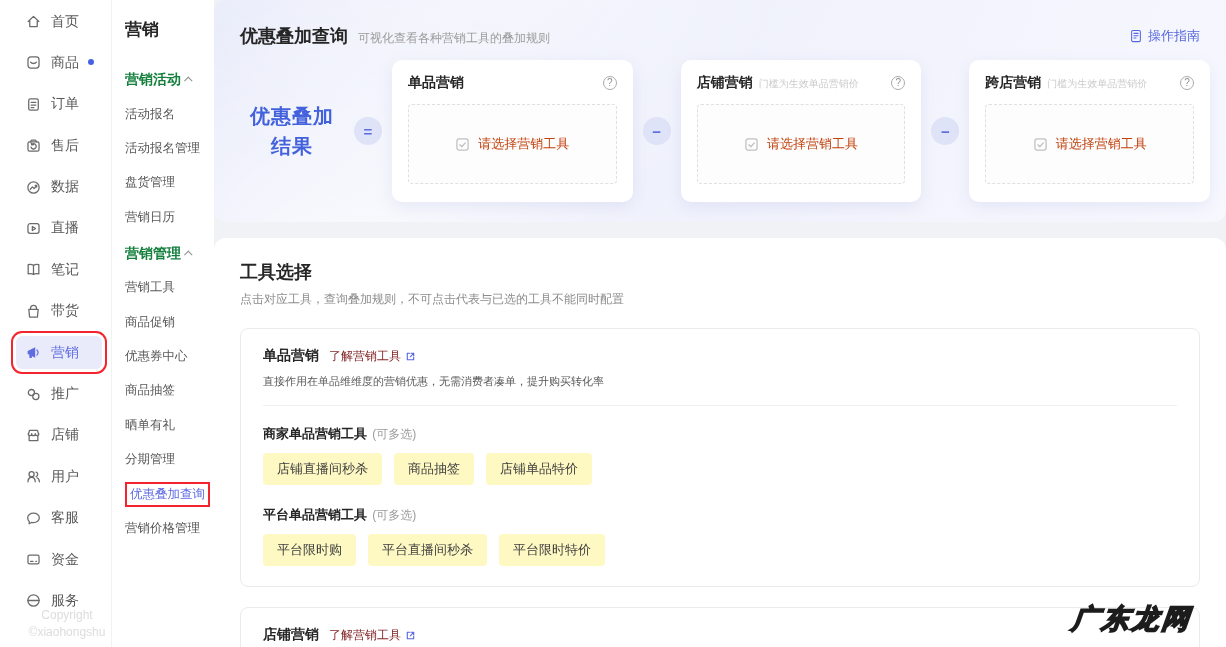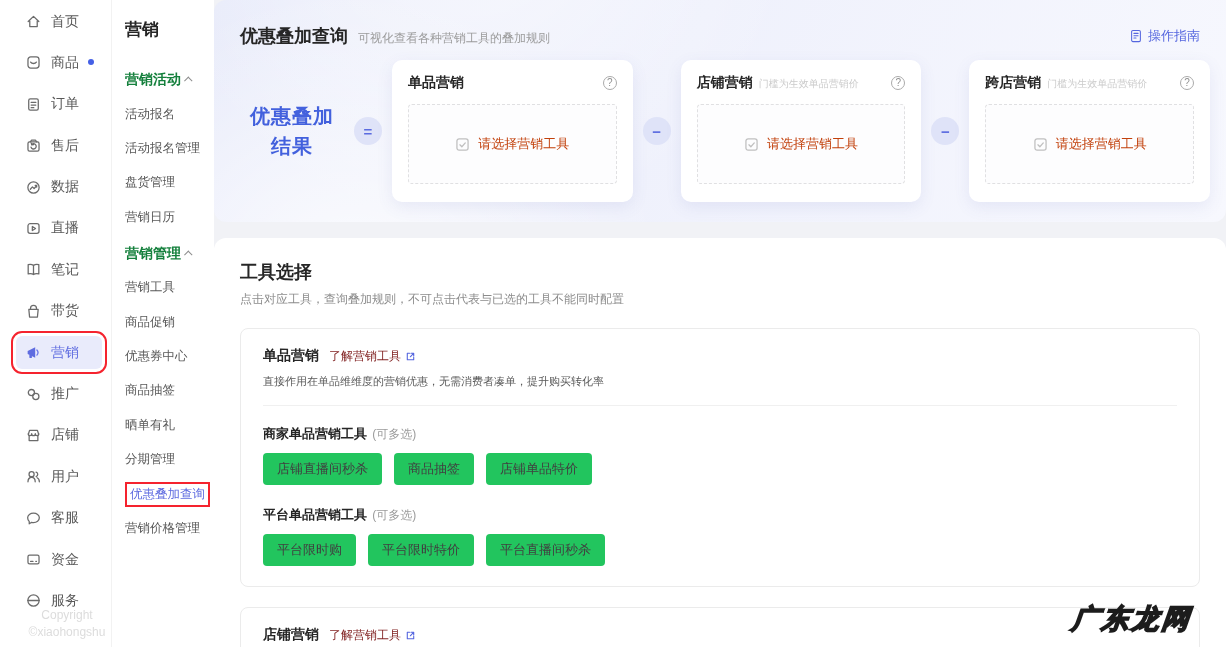--- a/index.html
+++ b/index.html
@@ -52,21 +52,21 @@
   .tool-card { border:1px solid #ebebeb; border-radius:8px; padding:18px 22px 16px; margin-bottom:20px; background:#fff; }
   .tc-head { display:flex; align-items:center; gap:10px; }
   .tc-title { font-size:14px; font-weight:700; }
   .tc-link { display:flex; align-items:center; gap:4px; font-size:12px; color:#7f1d1d; cursor:pointer; }
   .tc-link svg { width:11px; height:11px; stroke:#5566df; }
   .tc-desc { font-size:11px; color:#595959; margin-top:9px; }
   .tc-divider { border-top:1px solid #f0f0f0; margin:16px 0 18px; }
   .grp-label { font-size:13px; font-weight:700; color:#262626; }
   .grp-note { font-weight:400; font-size:12px; color:#9b9b9b; margin-left:2px; }
   .chips { display:flex; gap:12px; margin:10px 0 20px; }
-  .chip { background:#22c55e; border-radius:4px; padding:7px 14px; font-size:13px; color:#404040; cursor:pointer; white-space:nowrap; }
+  .chip { background:#fef9c3; border-radius:4px; padding:7px 14px; font-size:13px; color:#404040; cursor:pointer; white-space:nowrap; }
 
   .watermark { position:absolute; right:34px; bottom:10px; font-size:27px; font-weight:800; font-style:italic; letter-spacing:3px; color:#fff; -webkit-text-stroke:1.7px #1c1c1c; text-shadow:0 0 1px #1c1c1c; transform:skewX(-6deg); z-index:6; }
 
   svg { fill:none; stroke-width:1.2; stroke-linecap:round; stroke-linejoin:round; }
 </style>
 </head>
 <body>
 
 <aside class="sidebar">
   <nav id="side-items">
@@ -314,22 +314,22 @@
           <div class="tc-divider"></div>
           <div><span class="grp-label">商家单品营销工具</span><span class="grp-note"> (可多选)</span></div>
           <div class="chips">
             <span class="chip">店铺直播间秒杀</span>
             <span class="chip">商品抽签</span>
             <span class="chip">店铺单品特价</span>
           </div>
           <div><span class="grp-label">平台单品营销工具</span><span class="grp-note"> (可多选)</span></div>
           <div class="chips" style="margin-bottom: 4px;">
             <span class="chip">平台限时购</span>
+            <span class="chip">平台直播间秒杀</span>
             <span class="chip">平台限时特价</span>
-            <span class="chip">平台直播间秒杀</span>
           </div>
         </div>
         <div class="tool-card" style="min-height: 140px;">
           <div class="tc-head">
             <span class="tc-title">店铺营销</span>
             <a class="tc-link">
               <span>了解营销工具</span>
               <svg viewBox="0 0 12 12">
                 <path d="M5 2.5 H2.5 V9.5 H9.5 V7 M6.5 2.5 H9.5 V5.5 M9.3 2.7 L5.8 6.3"></path>
               </svg>

